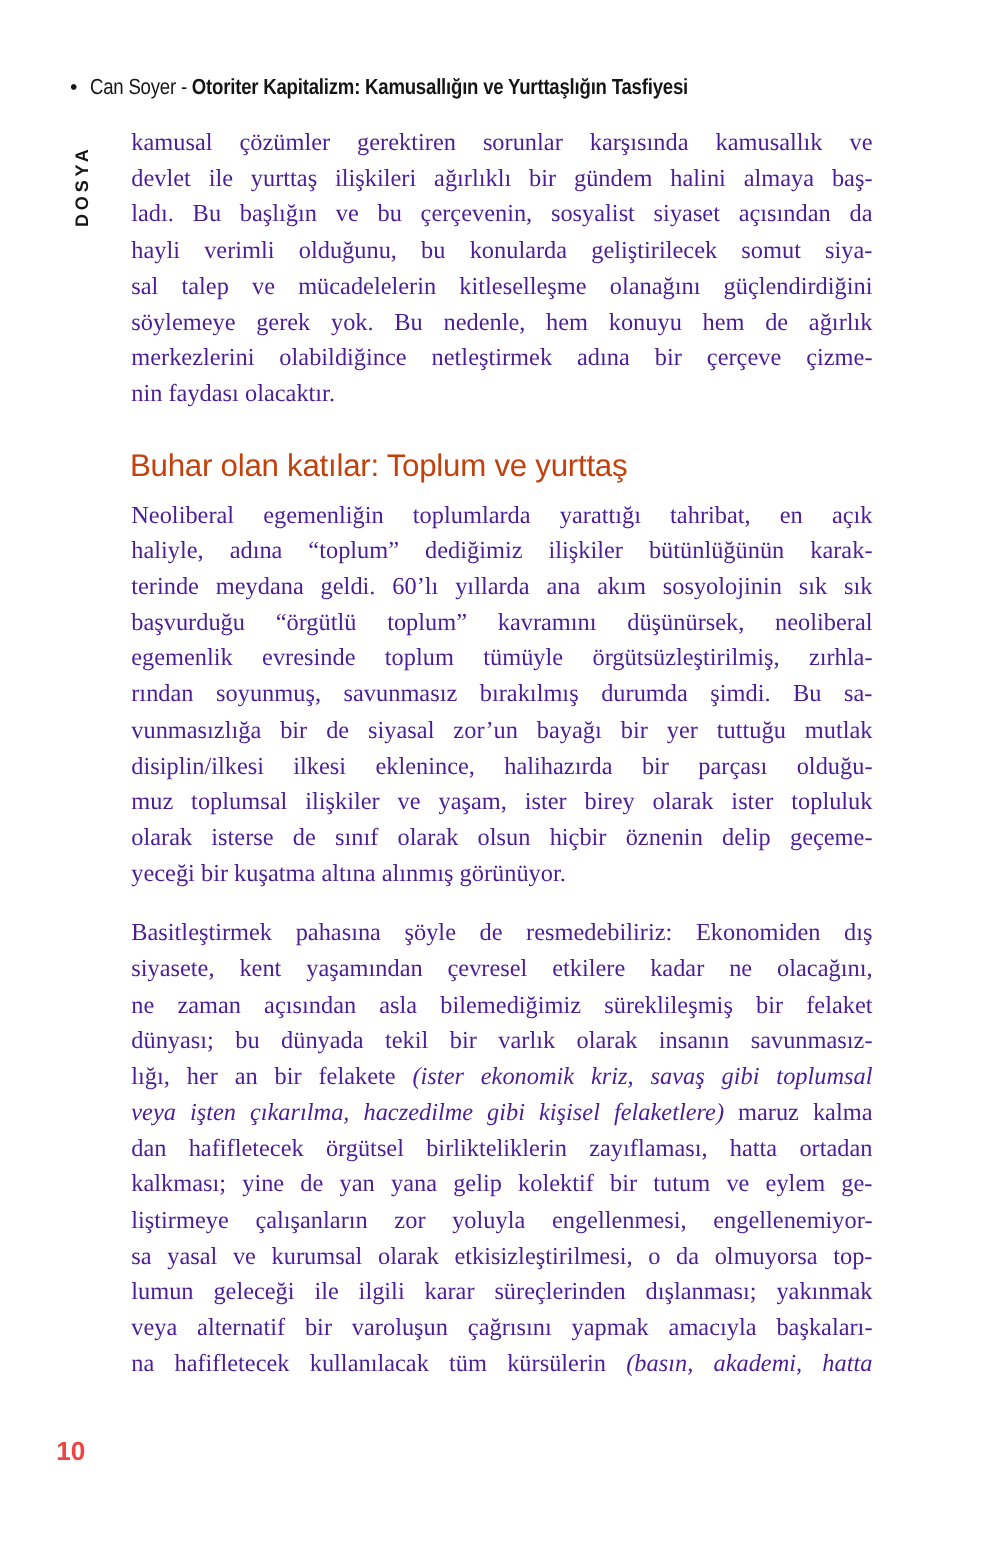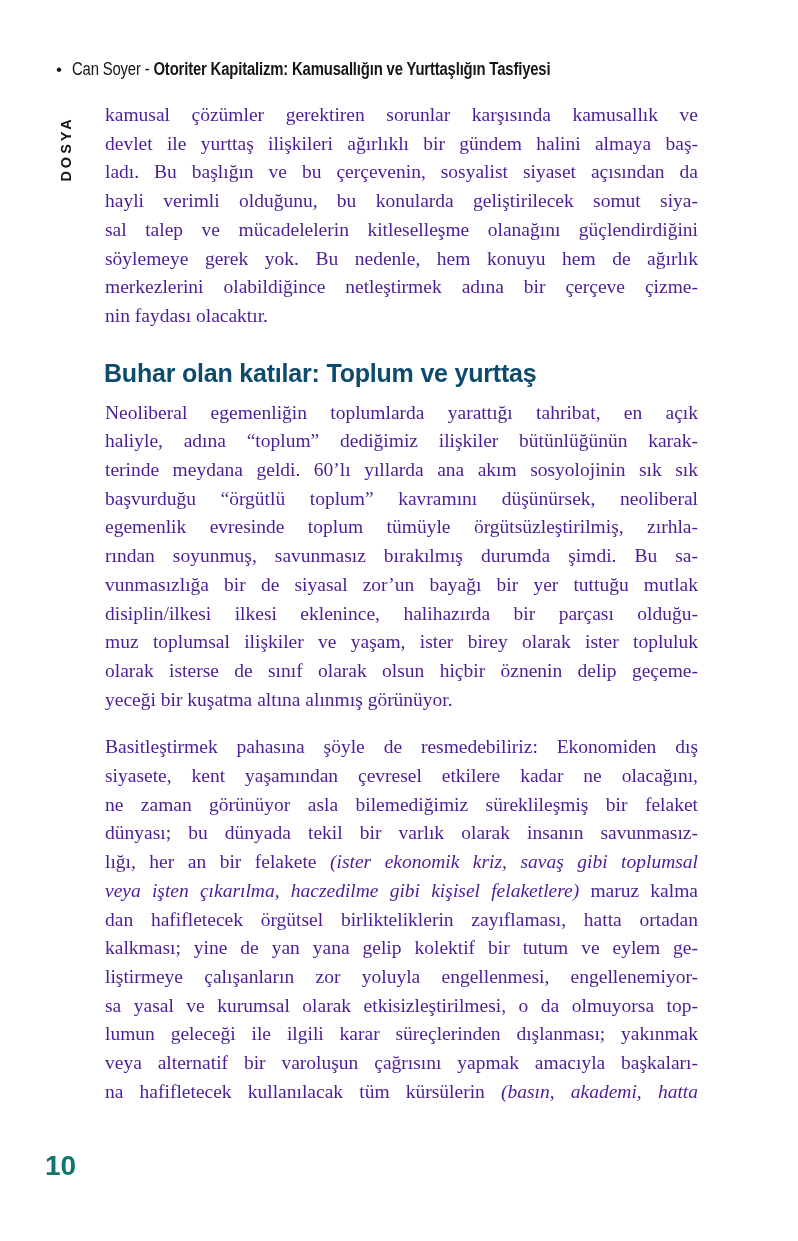--- a/index.html
+++ b/index.html
@@ -65,37 +65,37 @@
     line-height: 28.7px;
     text-align: justify;
     text-align-last: justify;
     color: #4c1d95;
   }
   .line.last { text-align-last: left; }
   .italic { font-style: italic; }
 
   .section-heading {
     font-family: "Liberation Sans", sans-serif;
-    font-weight: 700;
+    font-weight: 400;
     font-size: 25px;
     line-height: 30px;
     letter-spacing: -0.2px;
-    color: #0c4a6e;
+    color: #c2410c;
     margin: 27px 0 11px -1px;
   }
   .para + .para { margin-top: 19px; }
 
   
   .page-number {
     position: absolute;
     left: 45px; top: 1150px;
     font-family: "Liberation Sans", sans-serif;
     font-weight: 600;
-    font-size: 28px;
-    color: #0f766e;
+    font-size: 21px;
+    color: #ef4444;
   }
 </style>
 </head>
 <body>
 
 <header class="running-header">
   <span class="header-bullet">•</span>
   <span class="header-text">
     <span class="header-author">Can Soyer</span>
     <span class="header-sep"> - </span>
@@ -126,21 +126,21 @@
       <div class="line"><span>rından soyunmuş, savunmasız bırakılmış durumda şimdi. Bu sa-</span></div>
       <div class="line"><span>vunmasızlığa bir de siyasal zor’un bayağı bir yer tuttuğu mutlak</span></div>
       <div class="line"><span>disiplin/ilkesi ilkesi eklenince, halihazırda bir parçası olduğu-</span></div>
       <div class="line"><span>muz toplumsal ilişkiler ve yaşam, ister birey olarak ister topluluk</span></div>
       <div class="line"><span>olarak isterse de sınıf olarak olsun hiçbir öznenin delip geçeme-</span></div>
       <div class="line last"><span>yeceği bir kuşatma altına alınmış görünüyor.</span></div>
     </div>
   <div class="para">
       <div class="line"><span>Basitleştirmek pahasına şöyle de resmedebiliriz: Ekonomiden dış</span></div>
       <div class="line"><span>siyasete, kent yaşamından çevresel etkilere kadar ne olacağını,</span></div>
-      <div class="line"><span>ne zaman görünüyor asla bilemediğimiz süreklileşmiş bir felaket</span></div>
+      <div class="line"><span>ne zaman açısından asla bilemediğimiz süreklileşmiş bir felaket</span></div>
       <div class="line"><span>dünyası; bu dünyada tekil bir varlık olarak insanın savunmasız-</span></div>
       <div class="line"><span>lığı, her an bir felakete </span><span class="italic">(ister ekonomik kriz, savaş gibi toplumsal</span></div>
       <div class="line"><span class="italic">veya işten çıkarılma, haczedilme gibi kişisel felaketlere)</span><span> maruz kalma</span></div>
       <div class="line"><span>dan hafifletecek örgütsel birlikteliklerin zayıflaması, hatta ortadan</span></div>
       <div class="line"><span>kalkması; yine de yan yana gelip kolektif bir tutum ve eylem ge-</span></div>
       <div class="line"><span>liştirmeye çalışanların zor yoluyla engellenmesi, engellenemiyor-</span></div>
       <div class="line"><span>sa yasal ve kurumsal olarak etkisizleştirilmesi, o da olmuyorsa top-</span></div>
       <div class="line"><span>lumun geleceği ile ilgili karar süreçlerinden dışlanması; yakınmak</span></div>
       <div class="line"><span>veya alternatif bir varoluşun çağrısını yapmak amacıyla başkaları-</span></div>
       <div class="line"><span>na hafifletecek kullanılacak tüm kürsülerin </span><span class="italic">(basın, akademi, hatta</span></div>

